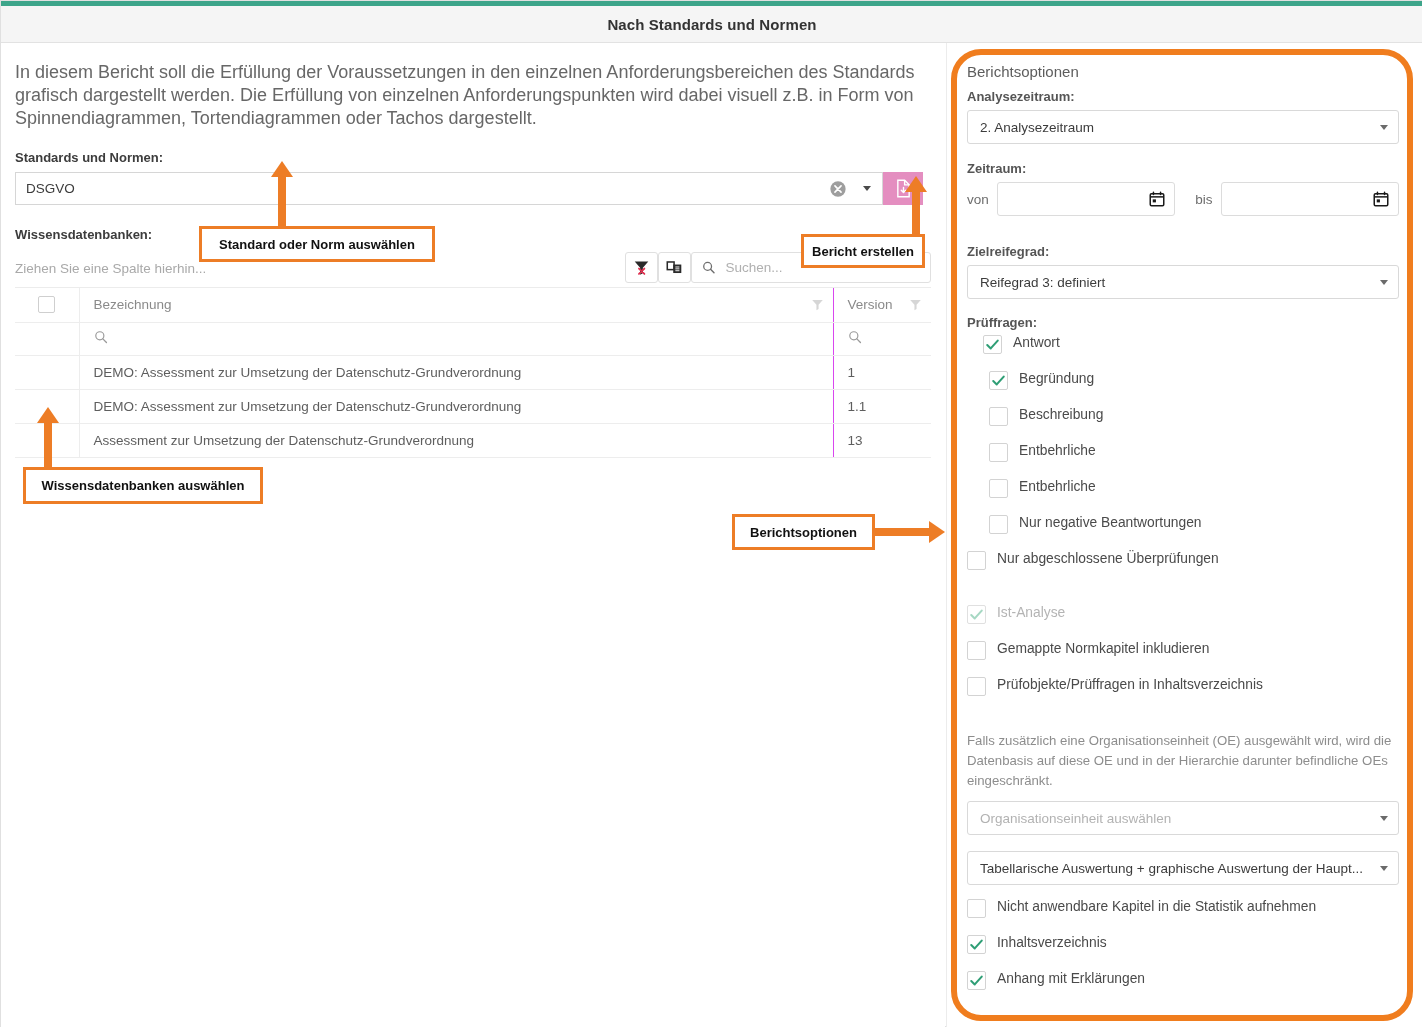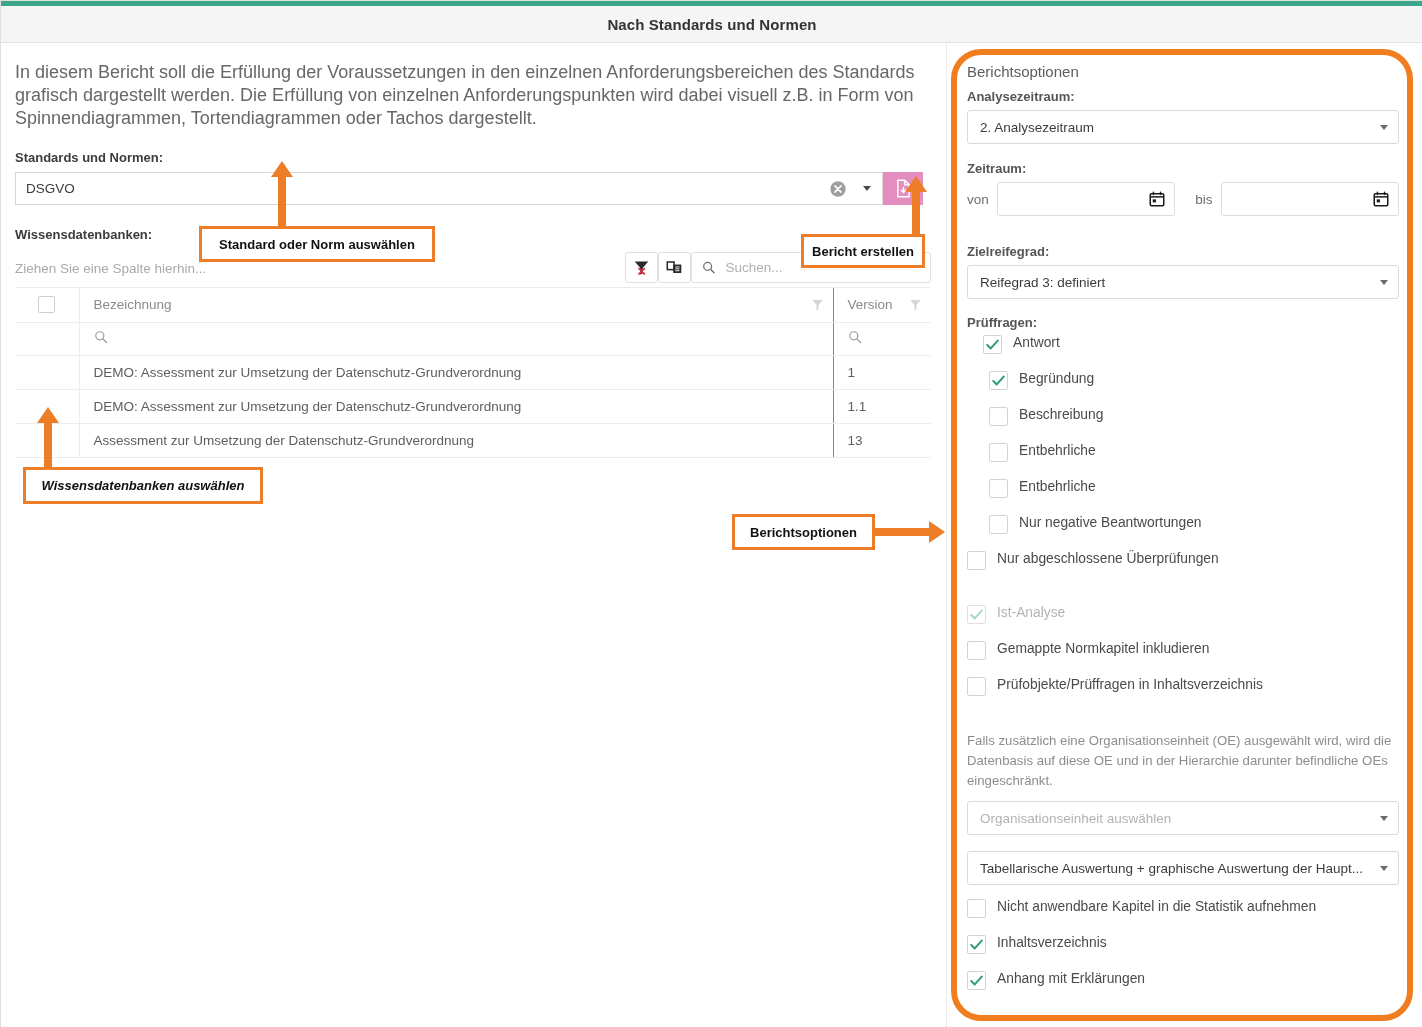--- a/index.html
+++ b/index.html
@@ -447,21 +447,21 @@
   <div class="ann-arrow" style="left:904px; top:175px; width:22px; height:62px;">
     <div class="ann-head head-up" style="left:0; top:0;"></div>
     <div class="ann-shaft" style="left:7px; top:14px; width:8px; height:48px;"></div>
   </div>
   <div class="ann" style="left:800px; top:233px; width:124px; height:34px;">Bericht erstellen</div>
 
   <div class="ann-arrow" style="left:36px; top:406px; width:22px; height:62px;">
     <div class="ann-head head-up" style="left:0; top:0;"></div>
     <div class="ann-shaft" style="left:7px; top:14px; width:8px; height:48px;"></div>
   </div>
-  <div class="ann" style="left:22px; top:466px; width:240px; height:37px;font-style:italic;">Wissensdatenbanken auswählen</div>
+  <div class="ann" style="left:22px; top:466px; width:240px; height:37px;">Wissensdatenbanken auswählen</div>
 
   <div class="ann" style="left:731px; top:513px; width:143px; height:36px;">Berichtsoptionen</div>
   <div class="ann-arrow" style="left:874px; top:520px; width:70px; height:22px;">
     <div class="ann-shaft" style="left:0; top:7px; width:56px; height:8px;"></div>
     <div class="ann-head head-right" style="left:54px; top:0;"></div>
   </div>
 
 </div>
 
 </body></html>

